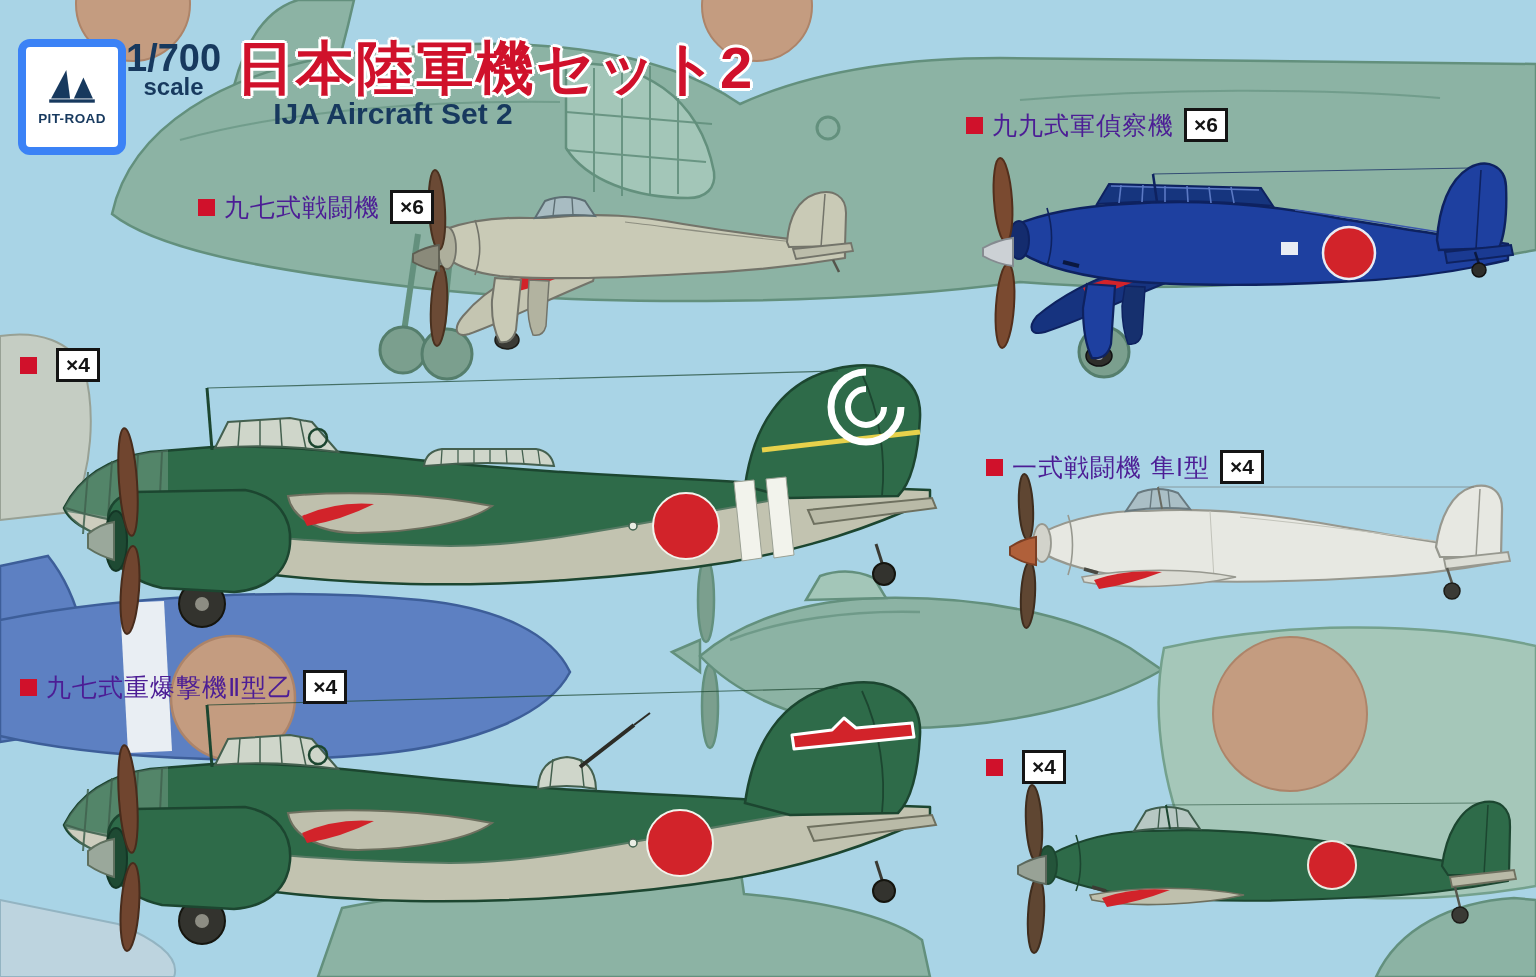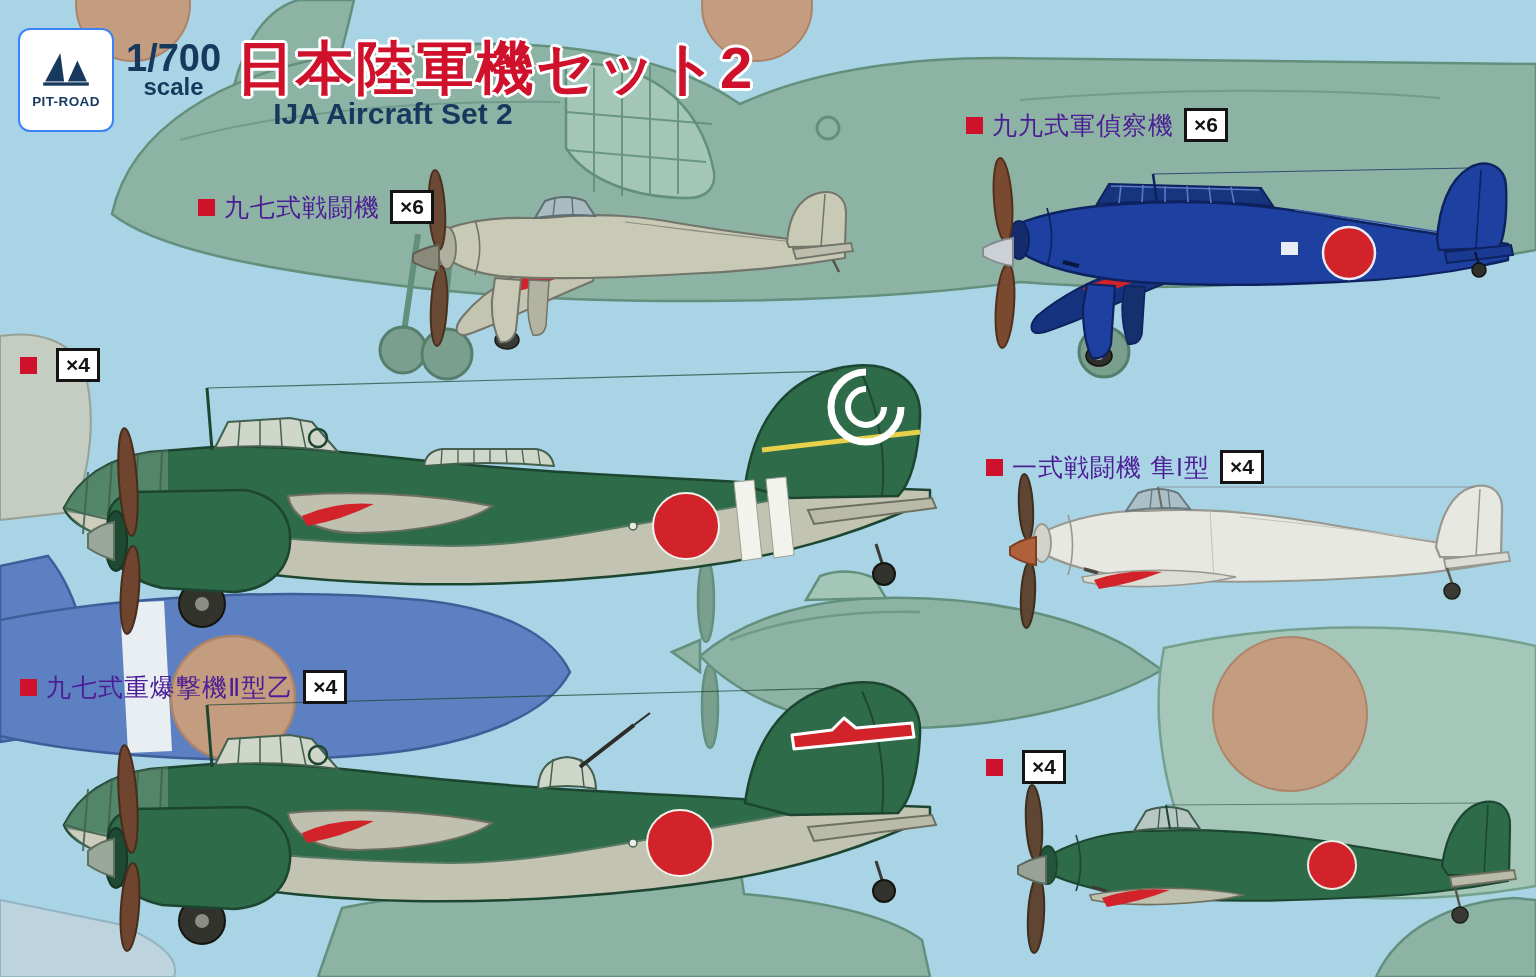--- a/index.html
+++ b/index.html
@@ -6,22 +6,22 @@
   #canvas{
     position:relative;width:1536px;height:977px;overflow:hidden;
     background:#a9d4e6;
     font-family:"Liberation Sans","DejaVu Sans",sans-serif;
   }
   svg{display:block;}
   .bg{position:absolute;left:0;top:0;}
   .plane{position:absolute;}
   
   .logo-box{
-    position:absolute;left:18px;top:28px;width:92px;height:100px;
-    background:#ffffff;border:2px solid #3b82f6;border-radius:12px;
+    position:absolute;left:18px;top:39px;width:92px;height:100px;
+    background:#ffffff;border:8px solid #3b82f6;border-radius:12px;
     display:flex;flex-direction:column;align-items:center;justify-content:center;gap:5px;
   }
   .logo-text{font-size:13.5px;font-weight:900;color:#17395e;letter-spacing:.4px;}
   .scale-block{position:absolute;left:126px;top:40px;color:#17395e;text-align:center;line-height:.95;}
   .scale-frac{font-size:38px;font-weight:900;}
   .scale-word{font-size:24px;font-weight:900;}
   .title-jp{
     position:absolute;left:228px;top:22px;margin:8px;
     font-size:58px;font-weight:900;color:#d0112b;letter-spacing:2px;white-space:nowrap;
     text-shadow:3px 0 0 #fff,-3px 0 0 #fff,0 3px 0 #fff,0 -3px 0 #fff,

